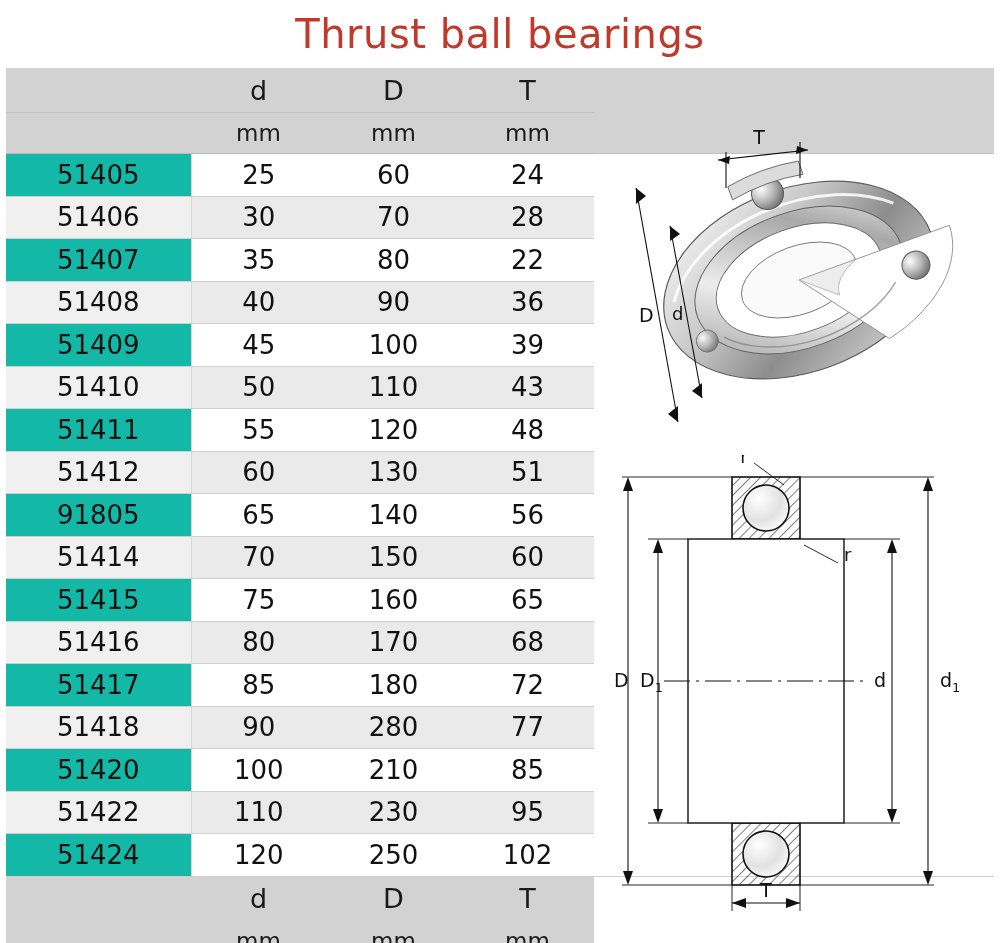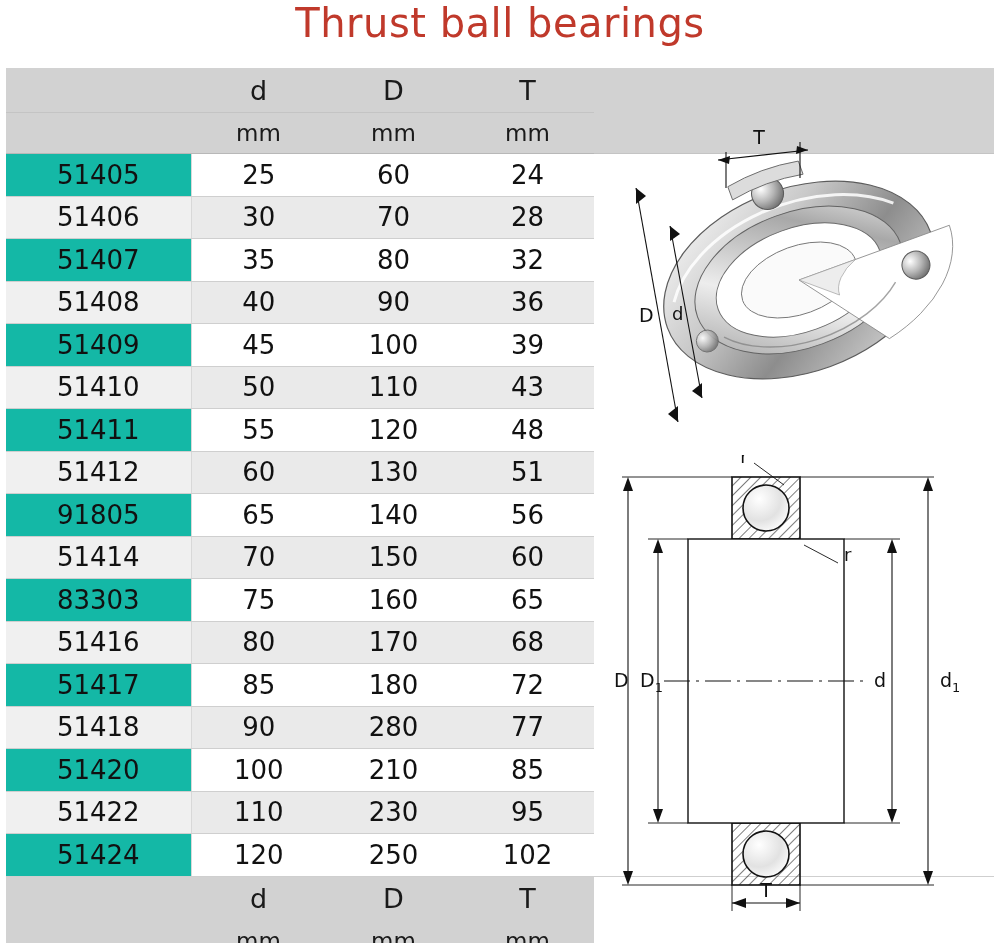--- a/index.html
+++ b/index.html
@@ -22,20 +22,21 @@
   }
 
   
   .title-bar {
     position: absolute;
     left: 0;
     top: 0;
     width: 1000px;
     height: 68px;
     display: flex;
+    align-items: center;
     justify-content: center;
     background: #ffffff;
   }
   .title-text {
     font-family: "DejaVu Sans", sans-serif;
     font-size: 40px;
     color: #c0392b;
     letter-spacing: 0.5px;
     font-weight: 400;
   }
@@ -209,21 +210,21 @@
         <tr class="data-row alt">
           <td class="desig">51406</td>
           <td class="val">30</td>
           <td class="val">70</td>
           <td class="val">28</td>
         </tr>
         <tr class="data-row">
           <td class="desig">51407</td>
           <td class="val">35</td>
           <td class="val">80</td>
-          <td class="val">32</td>
+          <td class="val">22</td>
         </tr>
         <tr class="data-row alt">
           <td class="desig">51408</td>
           <td class="val">40</td>
           <td class="val">90</td>
           <td class="val">36</td>
         </tr>
         <tr class="data-row">
           <td class="desig">51409</td>
           <td class="val">45</td>
@@ -254,21 +255,21 @@
           <td class="val">140</td>
           <td class="val">56</td>
         </tr>
         <tr class="data-row alt">
           <td class="desig">51414</td>
           <td class="val">70</td>
           <td class="val">150</td>
           <td class="val">60</td>
         </tr>
         <tr class="data-row">
-          <td class="desig">83303</td>
+          <td class="desig">51415</td>
           <td class="val">75</td>
           <td class="val">160</td>
           <td class="val">65</td>
         </tr>
         <tr class="data-row alt">
           <td class="desig">51416</td>
           <td class="val">80</td>
           <td class="val">170</td>
           <td class="val">68</td>
         </tr>

